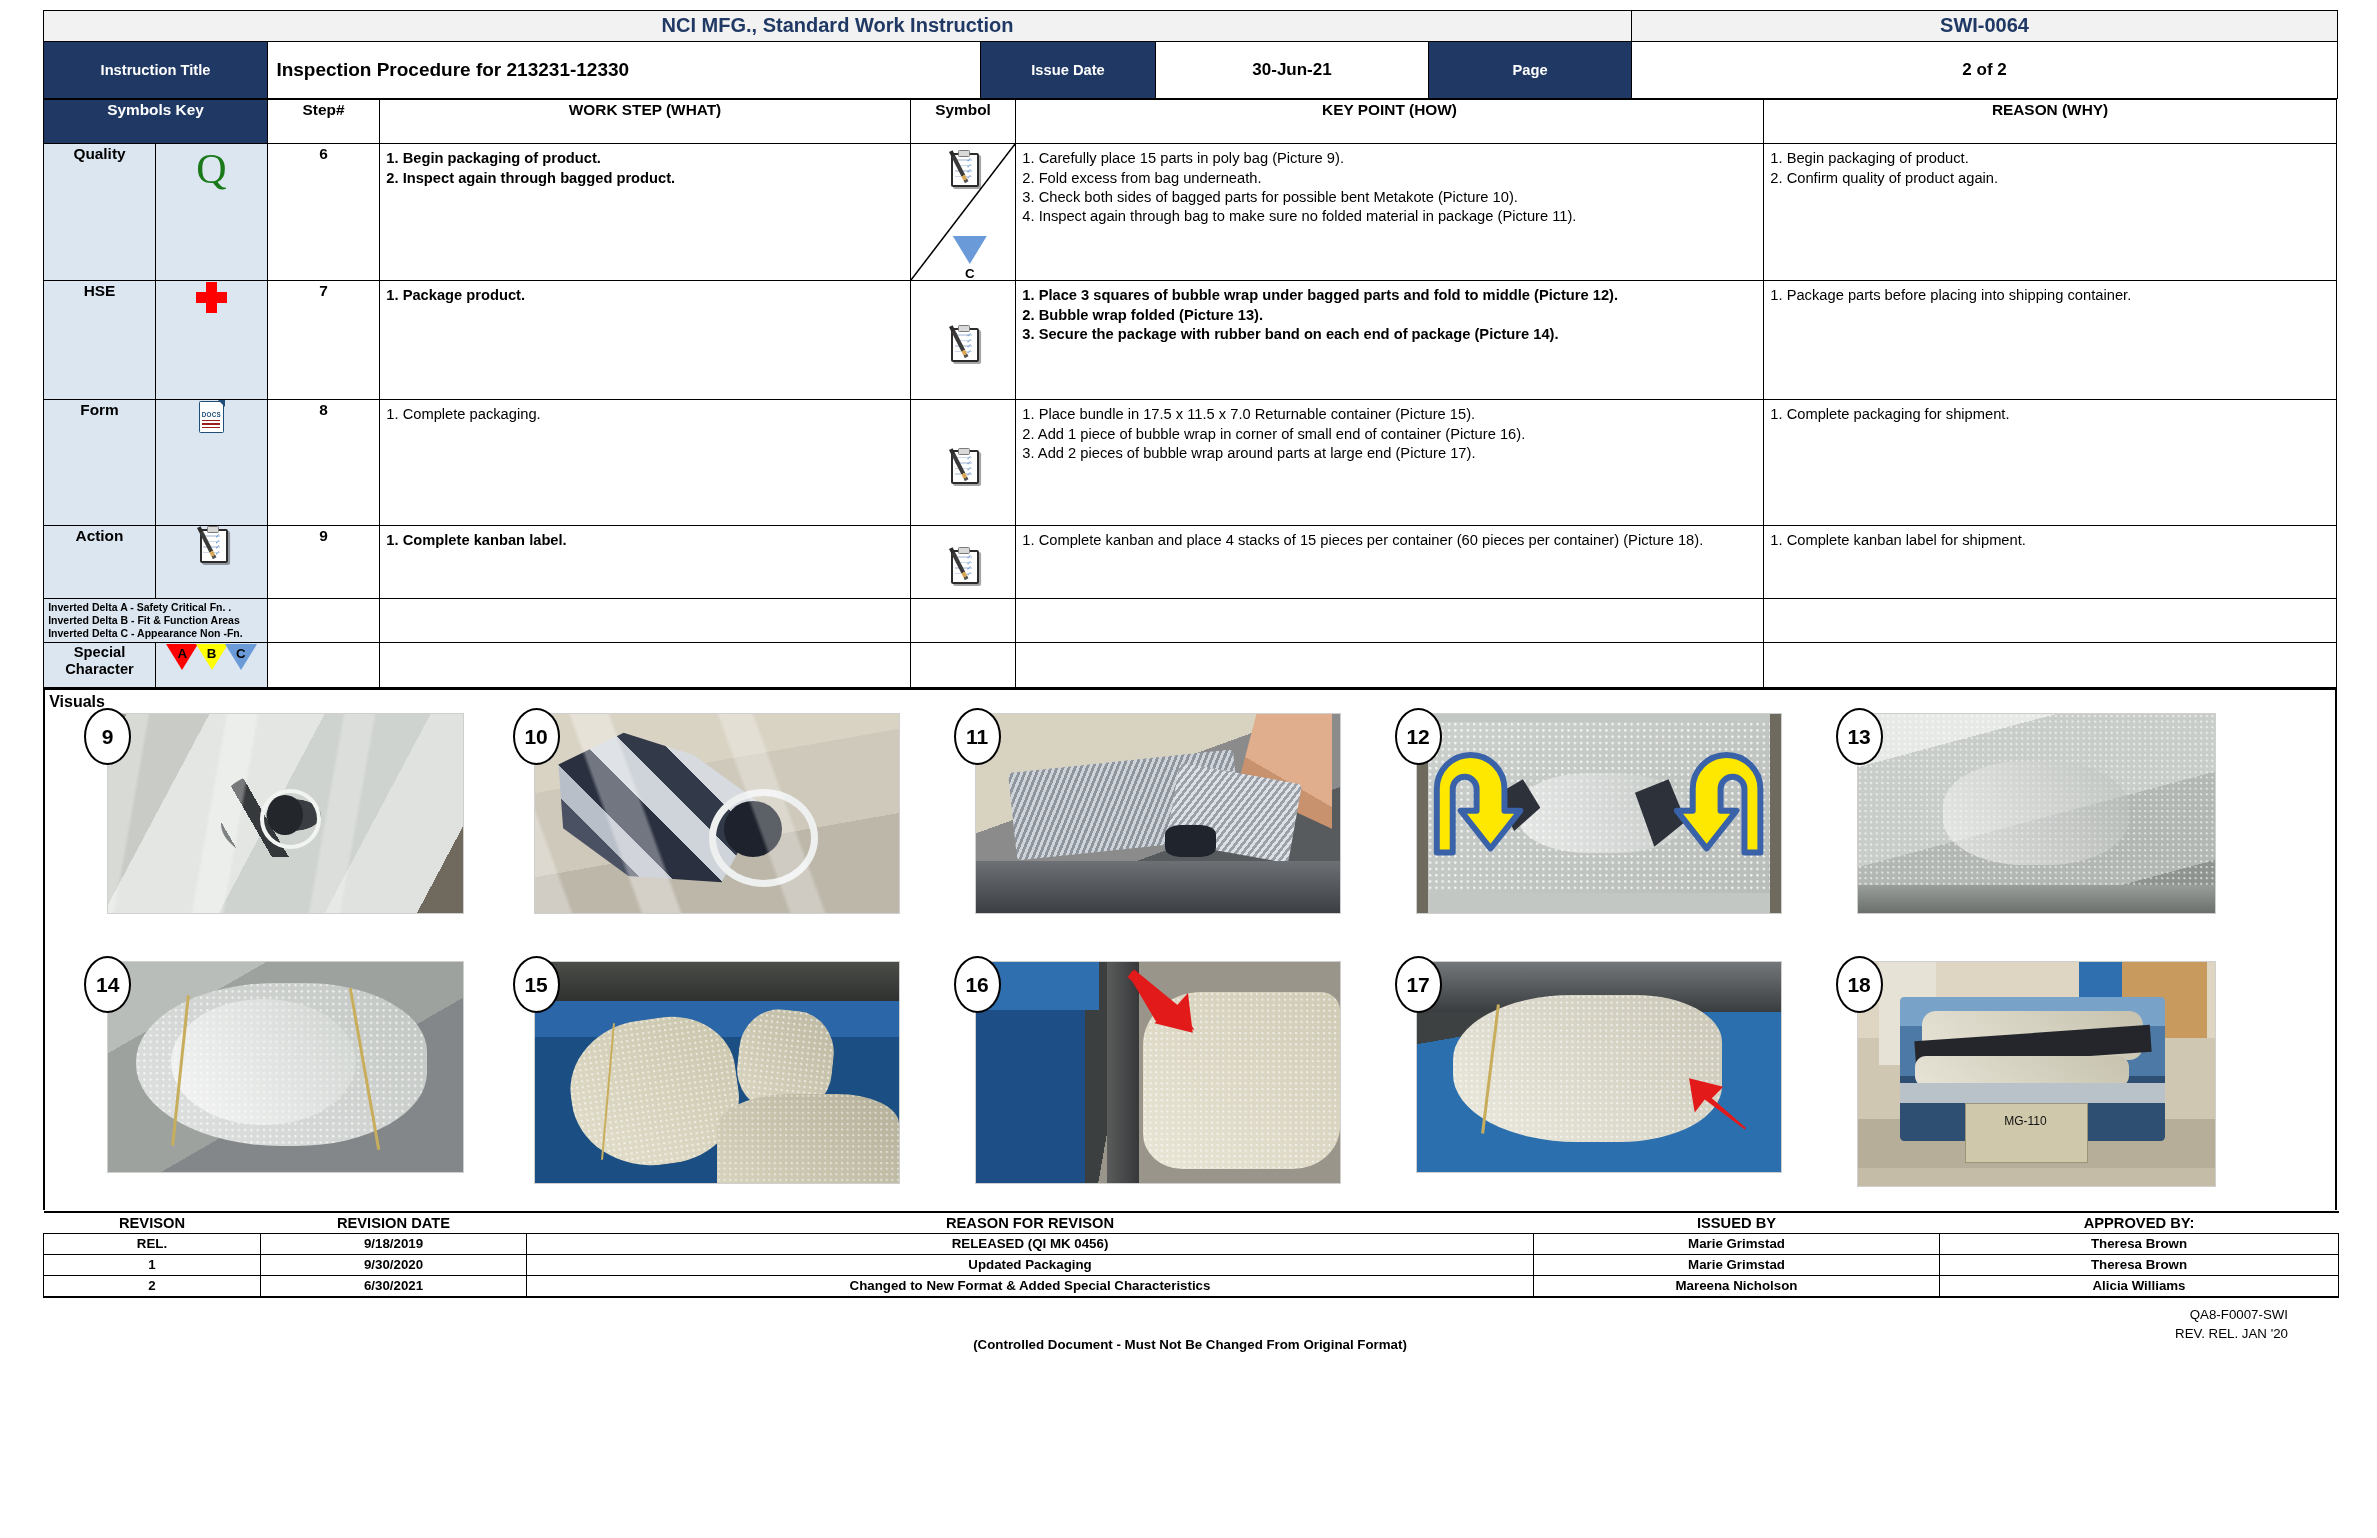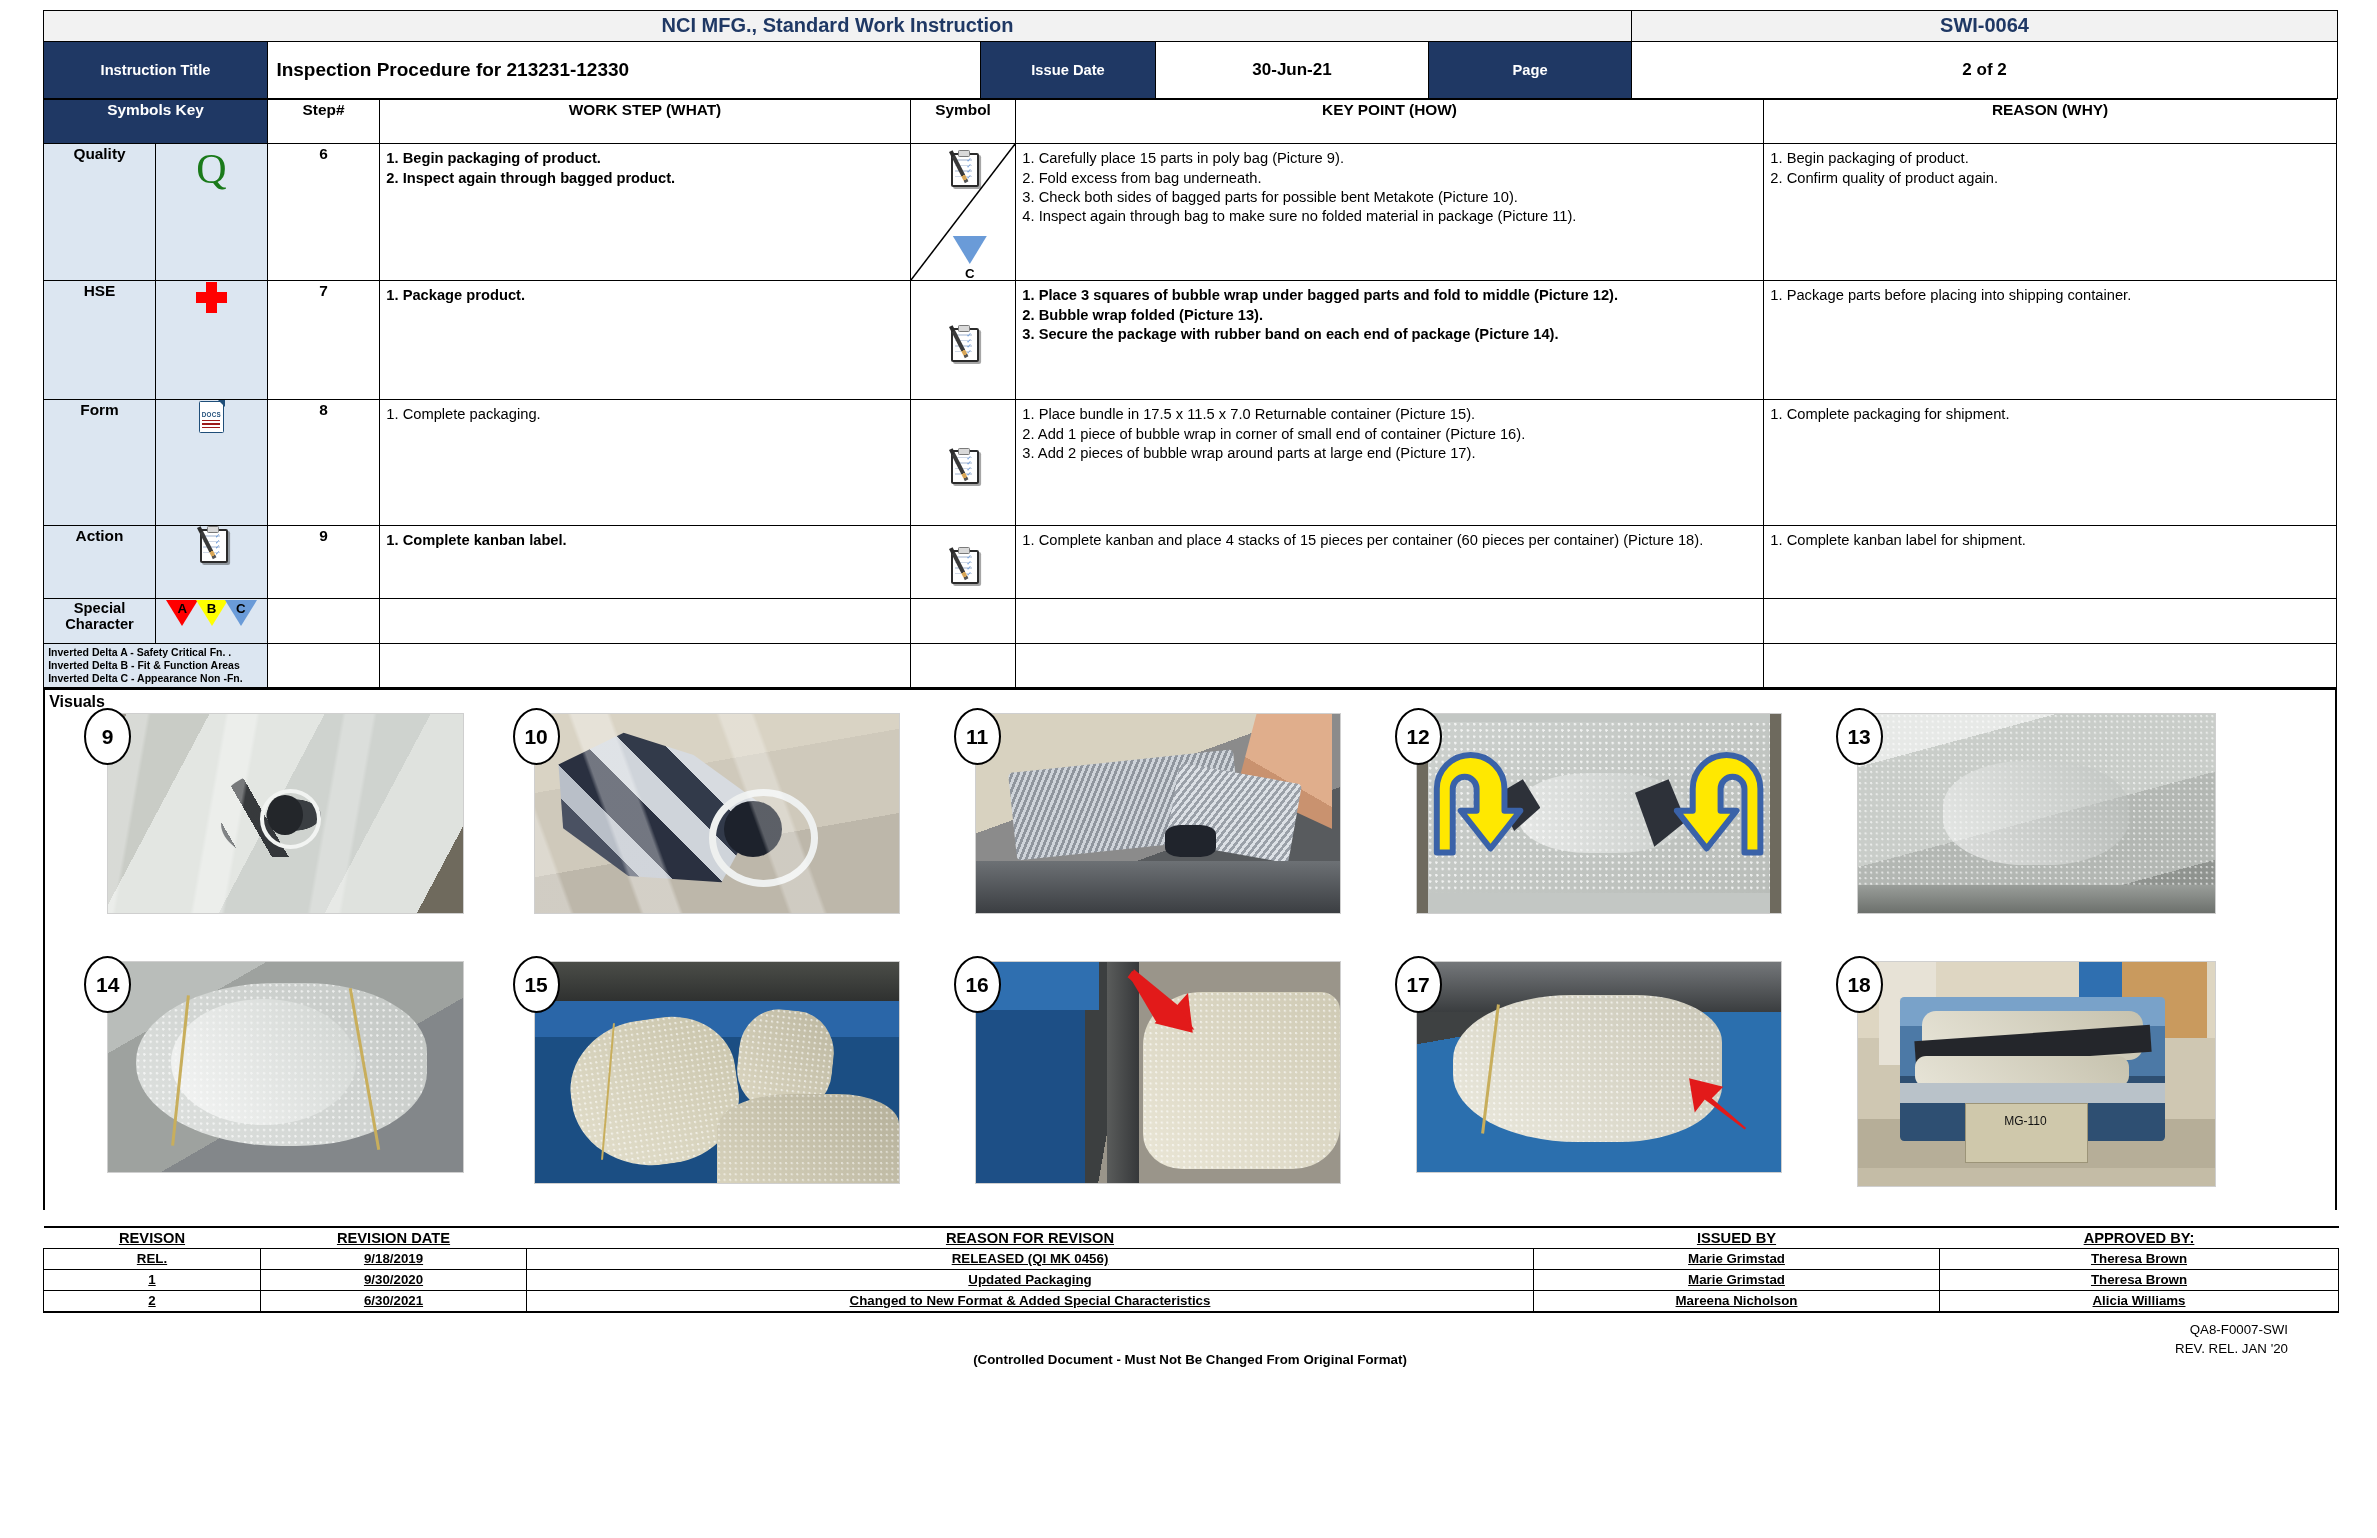--- a/index.html
+++ b/index.html
@@ -57,21 +57,21 @@
   .visuals-label{font-size:16px;font-weight:bold;padding:2.8px 0 1.4px 4.2px;}
   .vis-box{width:2294px;border-left:2.1px solid #000;border-right:2.1px solid #000;box-sizing:border-box;}
   .vrow{display:flex;gap:0;padding:0 0 0 0;}
   .vcell{position:relative;box-sizing:border-box;}
   .ph{position:relative;overflow:hidden;border:0.7px solid #cfcfcf;}
   .callout{position:absolute;left:-14px;top:-9.8px;width:43px;height:53px;border-radius:50%;background:#fff;border:2.1px solid #000;display:flex;align-items:center;justify-content:center;font-size:21px;font-weight:bold;z-index:5;}
   .arrowY{position:absolute;z-index:4;}
   .arrowR{position:absolute;z-index:4;}
 
   
-  .revtbl{width:2294px;border-collapse:collapse;margin-top:16px;text-decoration:underline;}
+  .revtbl{width:2294px;border-collapse:collapse;margin-top:1px;}
   .revtbl td{border:1px solid #000;text-align:center;font-size:13.3px;font-weight:bold;height:18px;}
   .revtbl .hd{border-top:2.1px solid #000;border-bottom:1.7px solid #000;border-left:none;border-right:none;font-size:14.7px;}
   .revtbl tr:last-child td{border-bottom:2.1px solid #000;}
   .footnote{width:2294px;display:flex;justify-content:center;position:relative;font-size:13.3px;font-weight:bold;margin-top:18px;}
   .docid{position:absolute;right:49px;top:-11.2px;text-align:right;font-size:13.3px;font-weight:normal;line-height:1.45;}
 </style>
 </head>
 <body>
 
 <div class="page">
@@ -247,20 +247,33 @@
           <span class="ck" style="left:18px;top:17.5px">✓</span><span class="ck" style="left:18px;top:23px">✓</span>
           <span class="pen"></span>
         </span>
       </td>
       <td class="cellbody reg">
         <div>1. Complete kanban and place 4 stacks of 15 pieces per container (60 pieces per container) (Picture 18).</div>
       </td>
       <td class="cellbody reg">
         <div>1. Complete kanban label for shipment.</div>
       </td>
+    </tr>
+
+    <tr style="height:42px">
+      <td class="legend" colspan="2">
+        <div>Inverted Delta A - Safety Critical Fn. .</div>
+        <div>Inverted Delta B - Fit &amp; Function Areas</div>
+        <div>Inverted Delta C  - Appearance Non -Fn.</div>
+      </td>
+      <td></td>
+      <td></td>
+      <td></td>
+      <td></td>
+      <td></td>
     </tr>
 
     <tr style="height:45px">
       <td class="symcat" style="font-size:14.7px;line-height:1.1">Special Character</td>
       <td class="symglyph">
         <span class="triwrap">
           <span style="position:relative;display:inline-block;">
             <span class="triA" style="display:block"></span>
             <span style="position:absolute;left:0;top:1.4px;width:32px;text-align:center;font-size:13.3px;font-weight:bold;color:#000;">A</span>
           </span>
@@ -273,33 +286,20 @@
             <span style="position:absolute;left:0;top:1.4px;width:32px;text-align:center;font-size:13.3px;font-weight:bold;color:#000;">C</span>
           </span>
         </span>
       </td>
       <td></td>
       <td></td>
       <td></td>
       <td></td>
       <td></td>
     </tr>
-
-    <tr style="height:42px">
-      <td class="legend" colspan="2">
-        <div>Inverted Delta A - Safety Critical Fn. .</div>
-        <div>Inverted Delta B - Fit &amp; Function Areas</div>
-        <div>Inverted Delta C  - Appearance Non -Fn.</div>
-      </td>
-      <td></td>
-      <td></td>
-      <td></td>
-      <td></td>
-      <td></td>
-    </tr>
   </tbody>
     </table>
 
   <div class="vis-box" style="border-top:2.1px solid #000;">
     <div class="visuals-label">Visuals</div>
 
     <div class="vrow" style="padding-left:19.6px;height:231px;">
 
       <div class="vcell" style="width:441px;">
         <div class="ph" style="width:355px;height:199px;margin-left:42px;background:

